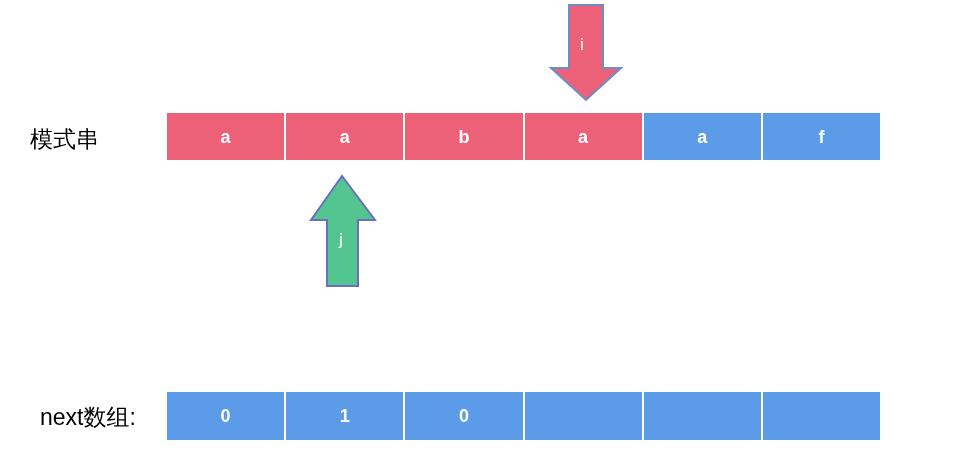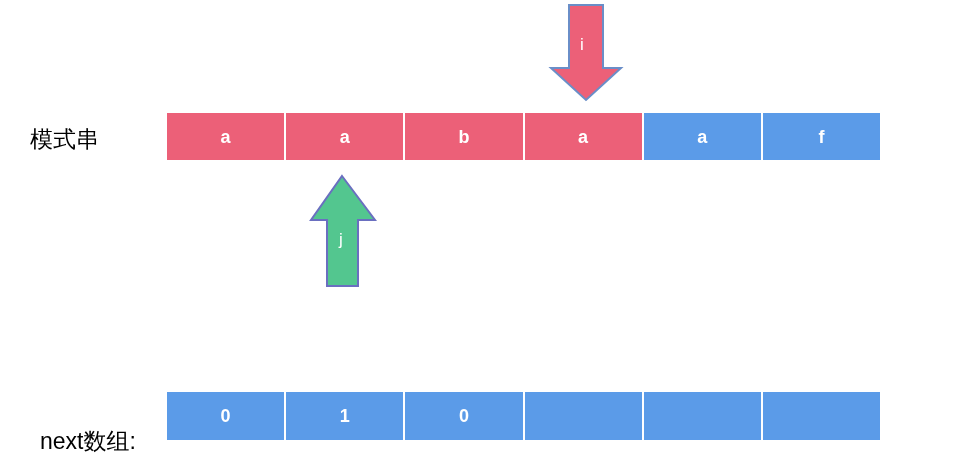--- a/index.html
+++ b/index.html
@@ -30,21 +30,21 @@
     color: #000000;
     white-space: nowrap;
     line-height: 1;
   }
   #pattern-label {
     left: 30px;
     top: 128px;
   }
   #next-label {
     left: 40px;
-    top: 430px;
+    top: 406px;
   }
 
   
   .strip {
     position: absolute;
     display: flex;
     left: 167px;
     width: 713px;
   }
   #pattern-strip {

